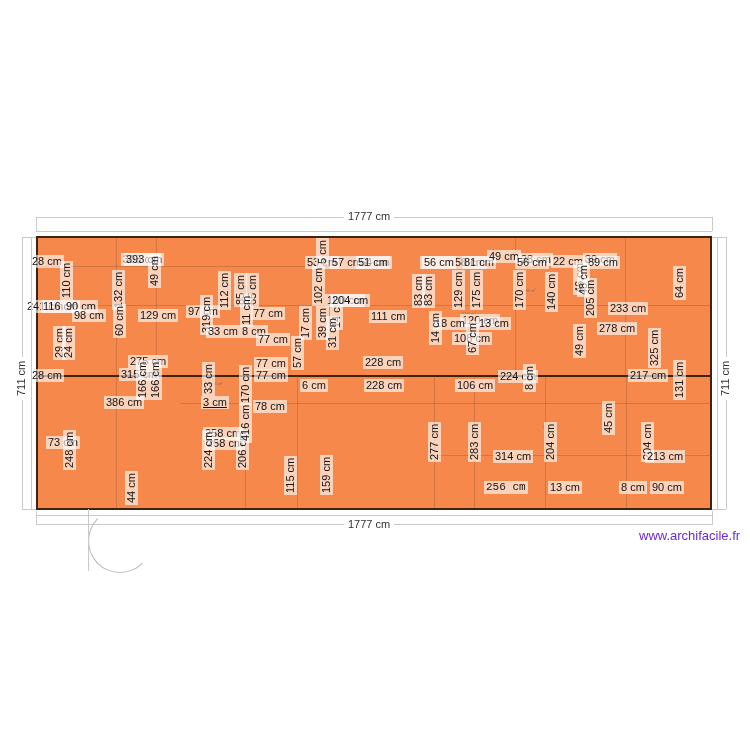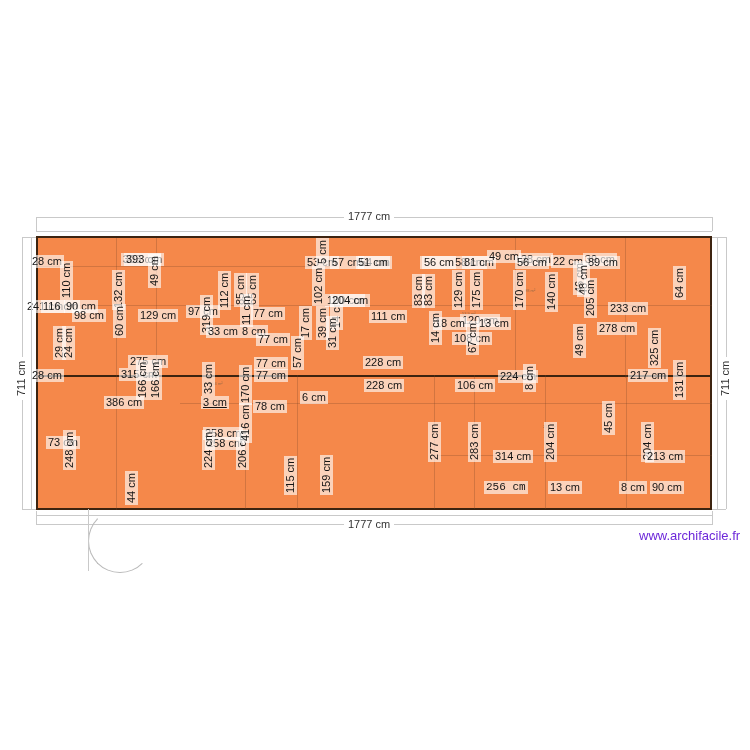--- a/index.html
+++ b/index.html
@@ -226,21 +226,21 @@
   <div class="m v" style="left:330px; top:330px;">14 cm</div>
   <div class="m" style="left:325px;  top:294px;">100 cm</div>
   <div class="m" style="left:330px;  top:294px;">204 cm</div>
   <div class="m v" style="left:316px; top:340px;">39 cm</div>
   <div class="m v" style="left:326px; top:350px;">31 cm</div>
   <div class="m v" style="left:299px; top:340px;">17 cm</div>
   <div class="m v" style="left:291px; top:370px;">57 cm</div>
   <div class="m" style="left:369px;  top:310px;">111 cm</div>
   <div class="m" style="left:363px;  top:356px;">228 cm</div>
   <div class="m" style="left:364px;  top:379px;">228 cm</div>
-  <div class="m" style="left:300px;  top:379px;margin-top:12px;">6 cm</div>
+  <div class="m" style="left:300px;  top:379px;">6 cm</div>
 
   <div class="m" style="left:420px;  top:256px;padding-left:35px;">58 cm</div>
   <div class="m" style="left:422px;  top:256px;">56 cm</div>
   <div class="m" style="left:462px;  top:256px;">81 cm</div>
   <div class="m" style="left:487px;  top:250px;">49 cm</div>
   <div class="m v" style="left:412px; top:308px;">83 cm</div>
   <div class="m v" style="left:422px; top:308px;">83 cm</div>
   <div class="m v" style="left:452px; top:310px;">129 cm</div>
   <div class="m v" style="left:470px; top:310px;">175 cm</div>
   <div class="m" style="left:452px;  top:314px;margin-left:8px;">120 cm</div>

